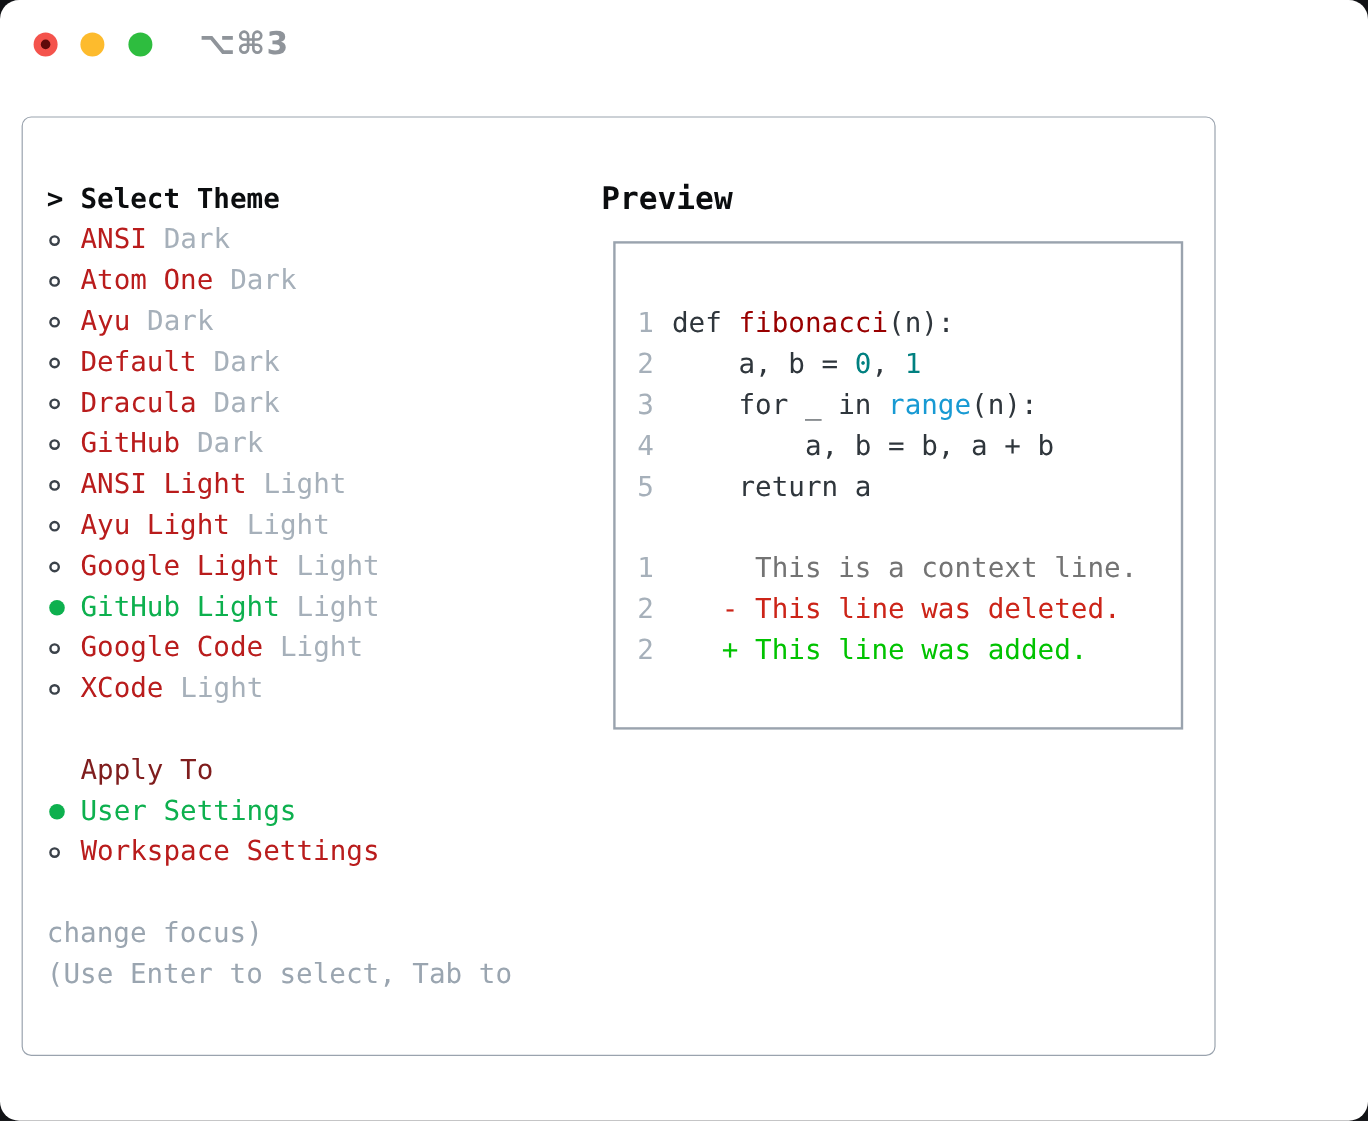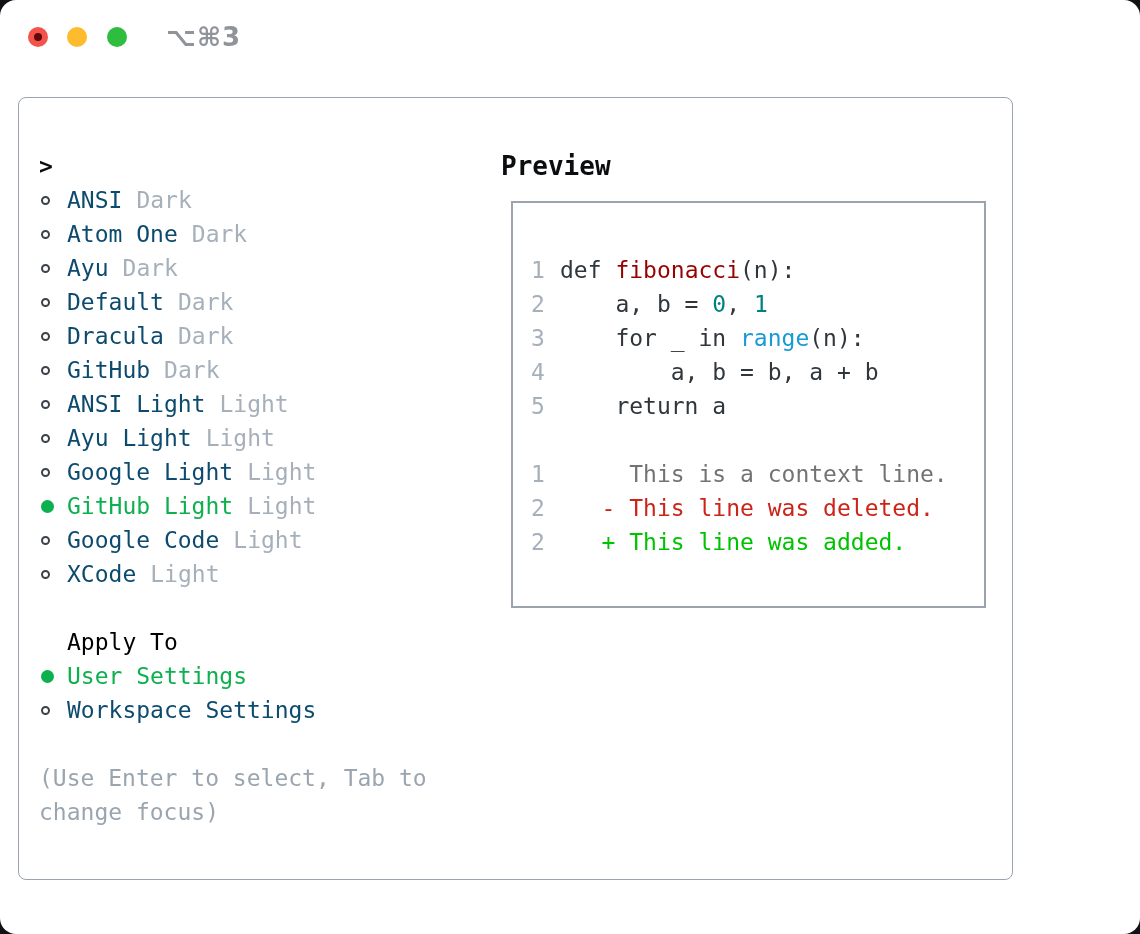--- a/index.html
+++ b/index.html
@@ -45,24 +45,24 @@
   .cursor { font-weight: bold; color: #0b0d0f; }
   .heading { font-weight: bold; color: #0b0d0f; }
   .ring {
     width: 9px; height: 9px; border: 2px solid #3b424a;
     border-radius: 50%; margin-left: 2px; background: transparent;
   }
   .dot {
     width: 13px; height: 13px; border-radius: 50%;
     margin-left: 2px; background: var(--green-sel);
   }
-  .item-name { color: #0c4a6e; }
+  .item-name { color: #b91c1c; }
   .item-name.selected { color: var(--green-sel); }
   .item-variant { color: #a6b0ba; margin-left: 14px; }
-  .subheading { color: #000000; margin-left: 28px; }
+  .subheading { color: #7f1d1d; margin-left: 28px; }
   .hint { color: #9aa5b0; height: 34px; line-height: 34px; white-space: pre; }
   .spacer { height: 34px; }
 
   
   .preview-heading {
     position: absolute; left: 482px; top: 51px; height: 34px;
     line-height: 34px; font-size: 26px; font-weight: bold; color: #0b0d0f;
   }
   .preview-box {
     position: absolute; left: 492px; top: 103px;
@@ -101,20 +101,21 @@
     <div class="traffic yellow"></div>
     <div class="traffic green"></div>
     <div class="window-title">⌥⌘3</div>
   </div>
 
   <div class="panel">
 
     <div class="left-col">
       <div class="row">
         <span class="bullet-cell"><span class="cursor">&gt;</span></span>
+        <span class="heading">Select Theme</span>
       </div>
 
       <div id="theme-list">
           <div class="row"><span class="bullet-cell"><span class="ring"></span></span><span class="item-name">ANSI</span><span class="item-variant">Dark</span></div>
           <div class="row"><span class="bullet-cell"><span class="ring"></span></span><span class="item-name">Atom One</span><span class="item-variant">Dark</span></div>
           <div class="row"><span class="bullet-cell"><span class="ring"></span></span><span class="item-name">Ayu</span><span class="item-variant">Dark</span></div>
           <div class="row"><span class="bullet-cell"><span class="ring"></span></span><span class="item-name">Default</span><span class="item-variant">Dark</span></div>
           <div class="row"><span class="bullet-cell"><span class="ring"></span></span><span class="item-name">Dracula</span><span class="item-variant">Dark</span></div>
           <div class="row"><span class="bullet-cell"><span class="ring"></span></span><span class="item-name">GitHub</span><span class="item-variant">Dark</span></div>
           <div class="row"><span class="bullet-cell"><span class="ring"></span></span><span class="item-name">ANSI Light</span><span class="item-variant">Light</span></div>
@@ -131,22 +132,22 @@
         <span class="subheading">Apply To</span>
       </div>
 
       <div id="apply-list">
           <div class="row"><span class="bullet-cell"><span class="dot"></span></span><span class="item-name selected">User Settings</span></div>
           <div class="row"><span class="bullet-cell"><span class="ring"></span></span><span class="item-name">Workspace Settings</span></div>
         </div>
 
       <div class="spacer"></div>
 
+      <div class="hint">change focus)</div>
       <div class="hint">(Use Enter to select, Tab to</div>
-      <div class="hint">change focus)</div>
     </div>
 
     <div class="preview-heading">Preview</div>
 
     <div class="preview-box">
       <div class="preview-content" id="preview-content">
           <div class="pline"><span class="lnum">1</span><span class="code"><span class="seg-text">def </span><span class="seg-function">fibonacci</span><span class="seg-text">(n):</span></span></div>
           <div class="pline"><span class="lnum">2</span><span class="code"><span class="seg-text">    a, b = </span><span class="seg-number">0</span><span class="seg-text">, </span><span class="seg-number">1</span></span></div>
           <div class="pline"><span class="lnum">3</span><span class="code"><span class="seg-text">    for _ in </span><span class="seg-builtin">range</span><span class="seg-text">(n):</span></span></div>
           <div class="pline"><span class="lnum">4</span><span class="code"><span class="seg-text">        a, b = b, a + b</span></span></div>

